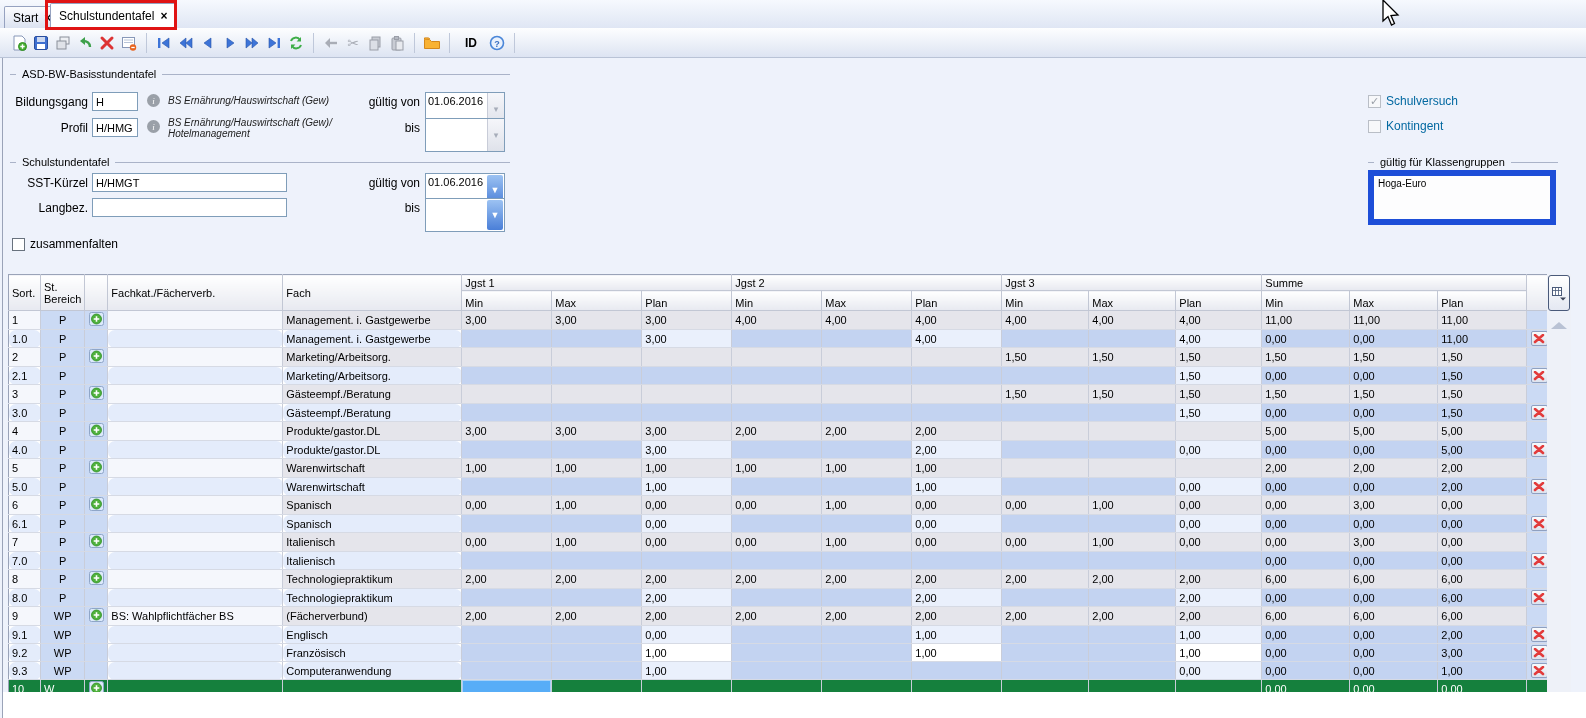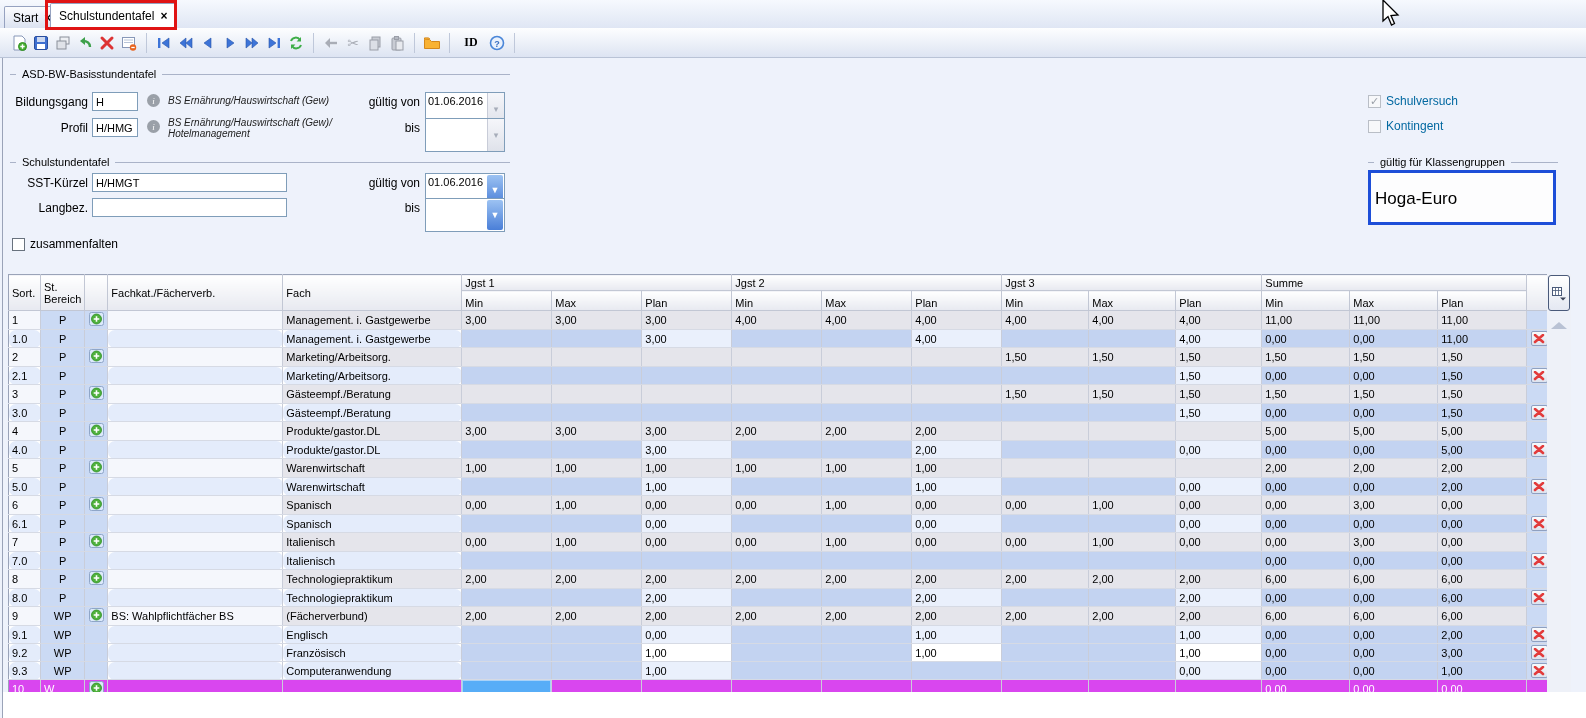--- a/index.html
+++ b/index.html
@@ -13,21 +13,21 @@
   .tab-inactive{left:4px;top:6px;height:22px;background:linear-gradient(#fbfcfe,#dce3f1);}
   .tab-active{left:50px;top:3px;height:25px;background:#fff;}
   .tabclose{font-weight:bold;font-size:12px;line-height:10px;}
   .annot{position:absolute;left:45px;top:0px;width:132px;height:30px;border:3px solid #e01414;box-sizing:border-box;z-index:50;pointer-events:none;}
   
   .toolbar{position:absolute;left:0;top:28px;width:1586px;height:30px;
            background:linear-gradient(#fdfeff,#dde4f2);border-bottom:1px solid #b9c3d6;
            display:flex;align-items:center;padding-left:8px;box-sizing:border-box;}
   .tbi{width:22px;height:22px;display:flex;align-items:center;justify-content:center;}
   .tbsep{width:1px;height:20px;background:#bfc8da;margin:0 6px;}
-  .idlab{font-weight:bold;font-size:12px;padding:0 4px;font-family:Liberation Serif, serif;}
+  .idlab{font-weight:bold;font-size:12px;padding:0 4px;}
   .cuticon{font-size:14px;color:#a9adb6;}
   
   .leftline{position:absolute;left:2px;top:58px;width:1px;height:660px;background:#9aa3b8;}
   .flabel{position:absolute;text-align:right;font-size:12px;white-space:nowrap;}
   .finput{position:absolute;border:1px solid #7f9db9;background:#fff;font-size:11px;
           font-family:"Liberation Sans",sans-serif;padding:1px 3px;box-sizing:border-box;height:19px;}
   .legend{position:absolute;display:flex;align-items:center;gap:6px;font-size:11px;}
   .legend .ln{flex:1;height:1px;background:#aab3c8;}
   .legend .ln0{width:6px;height:1px;background:#aab3c8;}
   .combo{position:absolute;display:flex;border:1px solid #7f9db9;background:#fff;height:34px;width:80px;box-sizing:border-box;}
@@ -37,34 +37,34 @@
   .arr.en{background:linear-gradient(#9cc2f2,#4a7fd8);border-radius:2px;margin:1px;color:#fff;}
   .infoicon{position:absolute;width:13px;height:13px;border-radius:50%;background:#9aa0a8;
             color:#fff;font-size:9px;font-style:italic;font-family:"Liberation Serif",serif;
             display:flex;align-items:center;justify-content:center;}
   .desc{position:absolute;font-style:italic;font-size:10px;line-height:10px;color:#222;}
   .chk{position:absolute;display:flex;align-items:center;gap:5px;font-size:12px;}
   .box13{width:13px;height:13px;box-sizing:border-box;border:1px solid #68727e;background:#fff;
          display:flex;align-items:center;justify-content:center;font-size:11px;line-height:11px;}
   .box13.dis{border-color:#b9bec6;background:#f7f8fa;color:#9aa0a8;}
   .graylab{color:#0369a1;}
-  .listbox{position:absolute;border:3px solid #1d4ed8;background:#fdfdfe;font-size:17px;padding:16px 4px;box-sizing:border-box;}
+  .listbox{position:absolute;border:6px solid #1d4ed8;background:#fdfdfe;font-size:10px;padding:2px 4px;box-sizing:border-box;}
   
   .gridwrap{position:absolute;left:8px;top:274px;}
   table.t{border-collapse:collapse;table-layout:fixed;background:#fff;border:1px solid #9aa3b8;}
   table.t th{background:linear-gradient(#ffffff,#e7e9f0);border-right:1px solid #c2c7d4;border-bottom:1px solid #c2c7d4;
              font-weight:normal;font-size:11px;text-align:left;padding:1px 3px;box-sizing:border-box;overflow:hidden;}
   th.grp{text-align:center;height:16px;}
   th.sub{height:20px;vertical-align:bottom;}
   table.t td{border-right:1px solid #c9cdd9;border-bottom:1px solid #d6dae4;height:18px;box-sizing:border-box;
              padding:1px 3px;overflow:hidden;white-space:nowrap;font-size:11px;}
   td.cw{background:#f5f7fc;} td.cb{background:#cbdaf4;padding:0;text-align:center;}
   td.mg{background:#e5e5eb;} td.cl{background:#e4ecfb;border-radius:7px;}
   td.mb{background:#c3d3f1;} td.lp{background:#eaf0fc;} td.wp{background:#ffffff;}
-  td.sel{background:#d946ef;color:#fff;border-bottom-color:#3b7df2;}
+  td.sel{background:#15803d;color:#fff;border-bottom-color:#3b7df2;}
   td.act{background:#57adf7;box-shadow:inset 0 0 0 1px #a8d2f8;}
   .plusbtn{display:inline-block;line-height:0;cursor:pointer;}
   .xbtn{display:inline-block;width:17px;height:15px;line-height:0;cursor:pointer;border:1px solid #8fa0c0;border-radius:2px;
         background:linear-gradient(#f8fafc,#dde3ee);box-sizing:border-box;padding-top:2px;}
   
   .scol{position:absolute;left:1547px;top:274px;width:24px;height:418px;background:#eef1f8;}
   .cfgbtn{position:absolute;left:1px;top:1px;width:22px;height:36px;background:linear-gradient(#ffffff,#e4e8f2);
           border:1px solid #4a5a7a;border-radius:3px;box-sizing:border-box;display:flex;align-items:center;justify-content:center;cursor:pointer;}
   .upchev{position:absolute;left:4px;top:48px;width:0;height:0;border-left:8px solid transparent;
           border-right:8px solid transparent;border-bottom:7px solid #b9c2d4;}

